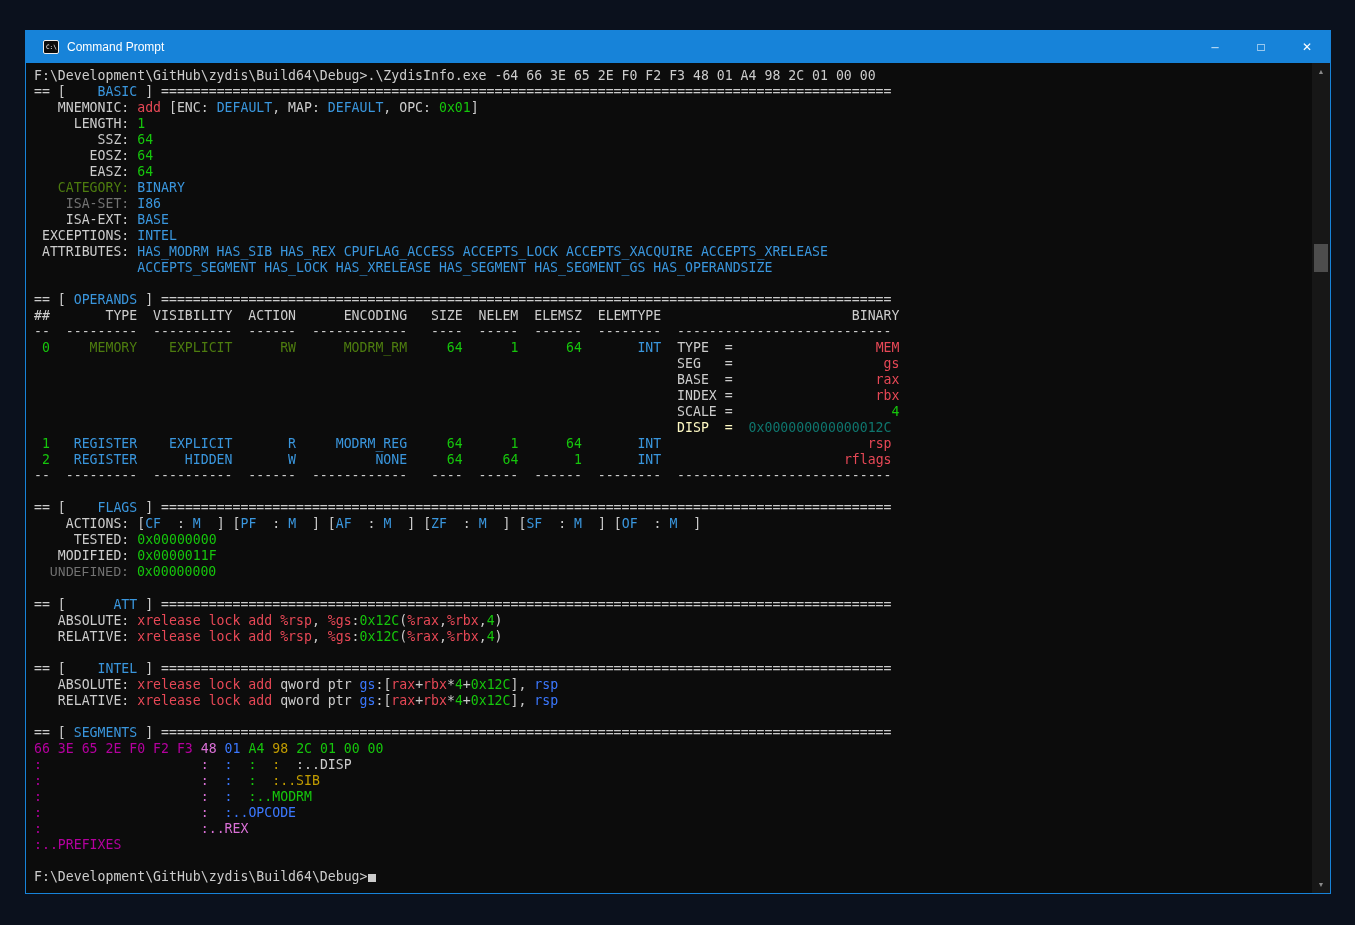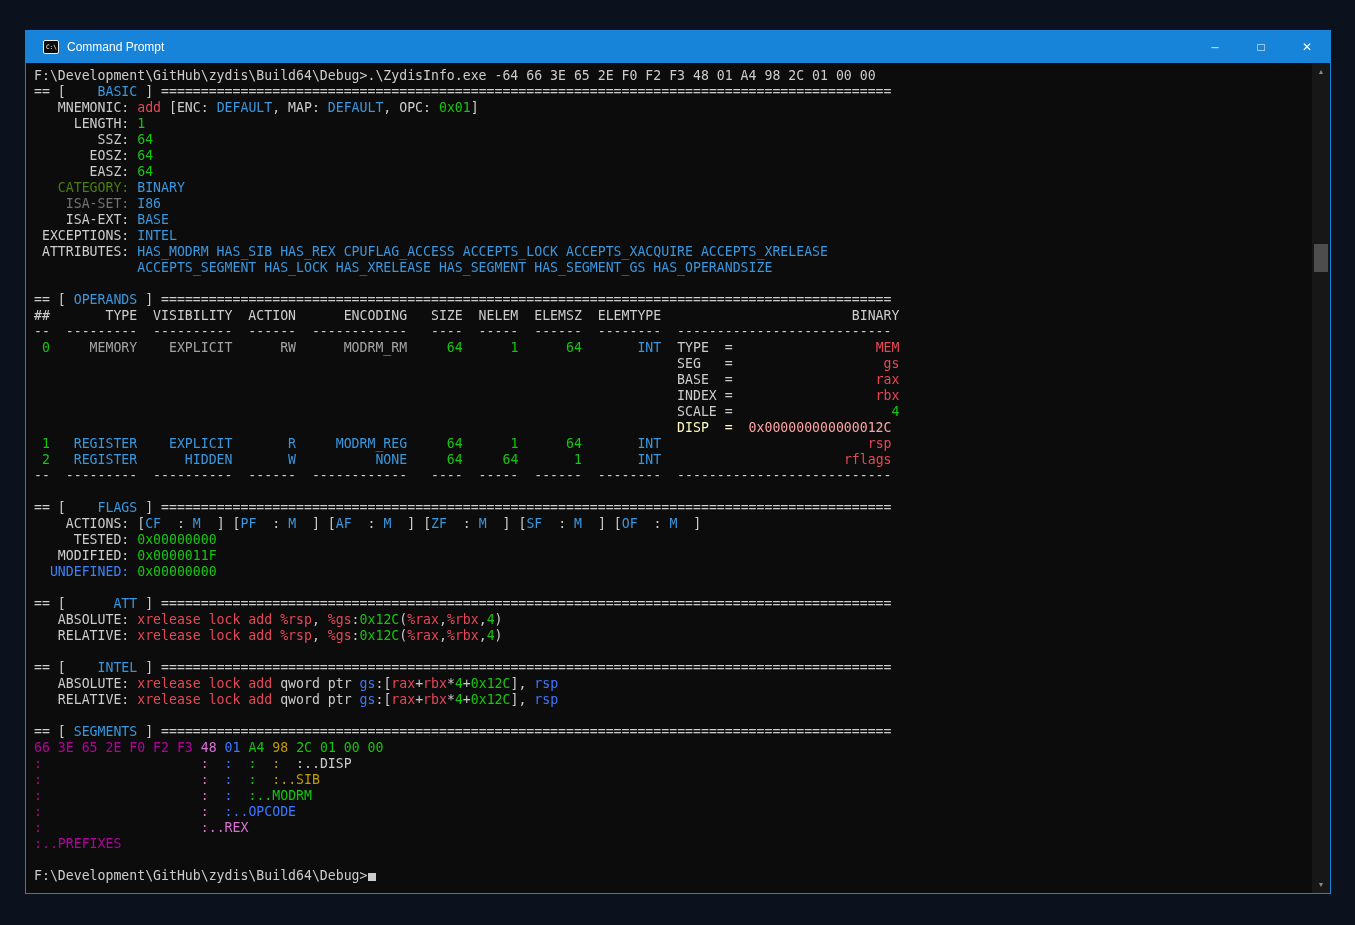--- a/index.html
+++ b/index.html
@@ -97,35 +97,35 @@
 <span style="color: #4d7c0f;">   CATEGORY: </span><span style="color: rgb(58, 150, 221);">BINARY</span>
 <span style="color: #737373;">    ISA-SET: </span><span style="color: rgb(58, 150, 221);">I86</span>
 <span style="color: rgb(204, 204, 204);">    ISA-EXT: </span><span style="color: rgb(58, 150, 221);">BASE</span>
 <span style="color: rgb(204, 204, 204);"> EXCEPTIONS: </span><span style="color: rgb(58, 150, 221);">INTEL</span>
 <span style="color: rgb(204, 204, 204);"> ATTRIBUTES: </span><span style="color: rgb(58, 150, 221);">HAS_MODRM HAS_SIB HAS_REX CPUFLAG_ACCESS ACCEPTS_LOCK ACCEPTS_XACQUIRE ACCEPTS_XRELEASE</span>
 <span style="color: rgb(58, 150, 221);">             ACCEPTS_SEGMENT HAS_LOCK HAS_XRELEASE HAS_SEGMENT HAS_SEGMENT_GS HAS_OPERANDSIZE</span>
 
 <span style="color: rgb(204, 204, 204);">== [ </span><span style="color: rgb(58, 150, 221);">OPERANDS</span><span style="color: rgb(204, 204, 204);"> ] </span><span style="color: rgb(204, 204, 204);">============================================================================================</span>
 <span style="color: rgb(204, 204, 204);">##       TYPE  VISIBILITY  ACTION      ENCODING   SIZE  NELEM  ELEMSZ  ELEMTYPE                        BINARY</span>
 <span style="color: rgb(204, 204, 204);">--  ---------  ----------  ------  ------------   ----  -----  ------  --------  ---------------------------</span>
-<span style="color: rgb(22, 198, 12);"> 0</span><span style="color: #a3a3a3;">     MEMORY    EXPLICIT      RW      MODRM_RM</span><span style="color: rgb(22, 198, 12);">     64      1      64</span><span style="color: rgb(58, 150, 221);">       INT</span><span style="color: rgb(204, 204, 204);">  TYPE  =                  </span><span style="color: rgb(231, 72, 86);">MEM</span>
+<span style="color: rgb(22, 198, 12);"> 0</span><span style="color: #4d7c0f;">     MEMORY    EXPLICIT      RW      MODRM_RM</span><span style="color: rgb(22, 198, 12);">     64      1      64</span><span style="color: rgb(58, 150, 221);">       INT</span><span style="color: rgb(204, 204, 204);">  TYPE  =                  </span><span style="color: rgb(231, 72, 86);">MEM</span>
 <span style="color: rgb(204, 204, 204);">                                                                                 </span><span style="color: rgb(204, 204, 204);">SEG   =                   </span><span style="color: rgb(231, 72, 86);">gs</span>
 <span style="color: rgb(204, 204, 204);">                                                                                 </span><span style="color: rgb(204, 204, 204);">BASE  =                  </span><span style="color: rgb(231, 72, 86);">rax</span>
 <span style="color: rgb(204, 204, 204);">                                                                                 </span><span style="color: rgb(204, 204, 204);">INDEX =                  </span><span style="color: rgb(231, 72, 86);">rbx</span>
 <span style="color: rgb(204, 204, 204);">                                                                                 </span><span style="color: rgb(204, 204, 204);">SCALE =                    </span><span style="color: rgb(22, 198, 12);">4</span>
-<span style="color: rgb(204, 204, 204);">                                                                                 </span><span style="color: #fef9c3;">DISP  =  </span><span style="color: #fca5a5;">0x000000000000012C</span>
+<span style="color: rgb(204, 204, 204);">                                                                                 </span><span style="color: #fef9c3;">DISP  =  </span><span style="color: #0f766e;">0x000000000000012C</span>
 <span style="color: rgb(22, 198, 12);"> 1</span><span style="color: rgb(58, 150, 221);">   REGISTER    EXPLICIT       R     MODRM_REG</span><span style="color: rgb(22, 198, 12);">     64      1      64</span><span style="color: rgb(58, 150, 221);">       INT</span><span style="color: rgb(204, 204, 204);">                          </span><span style="color: rgb(231, 72, 86);">rsp</span>
 <span style="color: rgb(22, 198, 12);"> 2</span><span style="color: rgb(58, 150, 221);">   REGISTER      HIDDEN       W          NONE</span><span style="color: rgb(22, 198, 12);">     64     64       1</span><span style="color: rgb(58, 150, 221);">       INT</span><span style="color: rgb(204, 204, 204);">                       </span><span style="color: rgb(231, 72, 86);">rflags</span>
 <span style="color: rgb(204, 204, 204);">--  ---------  ----------  ------  ------------   ----  -----  ------  --------  ---------------------------</span>
 
 <span style="color: rgb(204, 204, 204);">== [ </span><span style="color: rgb(58, 150, 221);">   FLAGS</span><span style="color: rgb(204, 204, 204);"> ] </span><span style="color: rgb(204, 204, 204);">============================================================================================</span>
 <span style="color: rgb(204, 204, 204);">    ACTIONS: [</span><span style="color: rgb(58, 150, 221);">CF</span><span style="color: rgb(204, 204, 204);">  : </span><span style="color: rgb(58, 150, 221);">M</span><span style="color: rgb(204, 204, 204);">  ] [</span><span style="color: rgb(58, 150, 221);">PF</span><span style="color: rgb(204, 204, 204);">  : </span><span style="color: rgb(58, 150, 221);">M</span><span style="color: rgb(204, 204, 204);">  ] [</span><span style="color: rgb(58, 150, 221);">AF</span><span style="color: rgb(204, 204, 204);">  : </span><span style="color: rgb(58, 150, 221);">M</span><span style="color: rgb(204, 204, 204);">  ] [</span><span style="color: rgb(58, 150, 221);">ZF</span><span style="color: rgb(204, 204, 204);">  : </span><span style="color: rgb(58, 150, 221);">M</span><span style="color: rgb(204, 204, 204);">  ] [</span><span style="color: rgb(58, 150, 221);">SF</span><span style="color: rgb(204, 204, 204);">  : </span><span style="color: rgb(58, 150, 221);">M</span><span style="color: rgb(204, 204, 204);">  ] [</span><span style="color: rgb(58, 150, 221);">OF</span><span style="color: rgb(204, 204, 204);">  : </span><span style="color: rgb(58, 150, 221);">M</span><span style="color: rgb(204, 204, 204);">  ]</span>
 <span style="color: rgb(204, 204, 204);">     TESTED: </span><span style="color: rgb(22, 198, 12);">0x00000000</span>
 <span style="color: rgb(204, 204, 204);">   MODIFIED: </span><span style="color: rgb(22, 198, 12); margin-top: 28px;">0x0000011F</span>
-<span style="color: #3b82f6;">  UNDEFINED: </span><span style="color: rgb(22, 198, 12);">0x00000000</span>
+<span style="color: #737373; font-family: Liberation Mono, monospace;">  UNDEFINED: </span><span style="color: rgb(22, 198, 12);">0x00000000</span>
 
 <span style="color: rgb(204, 204, 204);">== [ </span><span style="color: rgb(58, 150, 221);">     ATT</span><span style="color: rgb(204, 204, 204);"> ] </span><span style="color: rgb(204, 204, 204);">============================================================================================</span>
 <span style="color: rgb(204, 204, 204);">   ABSOLUTE: </span><span style="color: rgb(231, 72, 86);">xrelease lock add %rsp</span><span style="color: rgb(204, 204, 204);">, </span><span style="color: rgb(231, 72, 86);">%gs</span><span style="color: rgb(204, 204, 204);">:</span><span style="color: rgb(22, 198, 12);">0x12C</span><span style="color: rgb(204, 204, 204);">(</span><span style="color: rgb(231, 72, 86);">%rax</span><span style="color: rgb(204, 204, 204);">,</span><span style="color: rgb(231, 72, 86);">%rbx</span><span style="color: rgb(204, 204, 204);">,</span><span style="color: rgb(22, 198, 12);">4</span><span style="color: rgb(204, 204, 204);">)</span>
 <span style="color: rgb(204, 204, 204);">   RELATIVE: </span><span style="color: rgb(231, 72, 86);">xrelease lock add %rsp</span><span style="color: rgb(204, 204, 204);">, </span><span style="color: rgb(231, 72, 86);">%gs</span><span style="color: rgb(204, 204, 204);">:</span><span style="color: rgb(22, 198, 12);">0x12C</span><span style="color: rgb(204, 204, 204);">(</span><span style="color: rgb(231, 72, 86);">%rax</span><span style="color: rgb(204, 204, 204);">,</span><span style="color: rgb(231, 72, 86);">%rbx</span><span style="color: rgb(204, 204, 204);">,</span><span style="color: rgb(22, 198, 12);">4</span><span style="color: rgb(204, 204, 204);">)</span>
 
 <span style="color: rgb(204, 204, 204);">== [ </span><span style="color: rgb(58, 150, 221);">   INTEL</span><span style="color: rgb(204, 204, 204);"> ] </span><span style="color: rgb(204, 204, 204);">============================================================================================</span>
 <span style="color: rgb(204, 204, 204);">   ABSOLUTE: </span><span style="color: rgb(231, 72, 86);">xrelease lock add</span><span style="color: rgb(204, 204, 204);"> qword ptr </span><span style="color: rgb(59, 120, 255);">gs</span><span style="color: rgb(204, 204, 204);">:[</span><span style="color: rgb(231, 72, 86);">rax</span><span style="color: rgb(204, 204, 204);">+</span><span style="color: rgb(231, 72, 86);">rbx</span><span style="color: rgb(204, 204, 204);">*</span><span style="color: rgb(22, 198, 12);">4</span><span style="color: rgb(204, 204, 204);">+</span><span style="color: rgb(22, 198, 12);">0x12C</span><span style="color: rgb(204, 204, 204);">], </span><span style="color: rgb(59, 120, 255);">rsp</span>
 <span style="color: rgb(204, 204, 204);">   RELATIVE: </span><span style="color: rgb(231, 72, 86);">xrelease lock add</span><span style="color: rgb(204, 204, 204);"> qword ptr </span><span style="color: rgb(59, 120, 255);">gs</span><span style="color: rgb(204, 204, 204);">:[</span><span style="color: rgb(231, 72, 86);">rax</span><span style="color: rgb(204, 204, 204);">+</span><span style="color: rgb(231, 72, 86);">rbx</span><span style="color: rgb(204, 204, 204);">*</span><span style="color: rgb(22, 198, 12);">4</span><span style="color: rgb(204, 204, 204);">+</span><span style="color: rgb(22, 198, 12);">0x12C</span><span style="color: rgb(204, 204, 204);">], </span><span style="color: rgb(59, 120, 255);">rsp</span>
 
 <span style="color: rgb(204, 204, 204);">== [ </span><span style="color: rgb(58, 150, 221);">SEGMENTS</span><span style="color: rgb(204, 204, 204);"> ] </span><span style="color: rgb(204, 204, 204);">============================================================================================</span>

